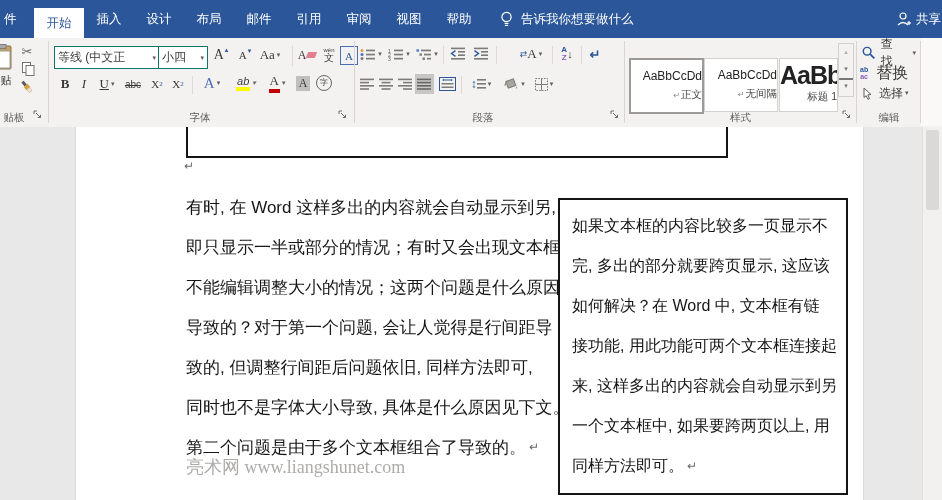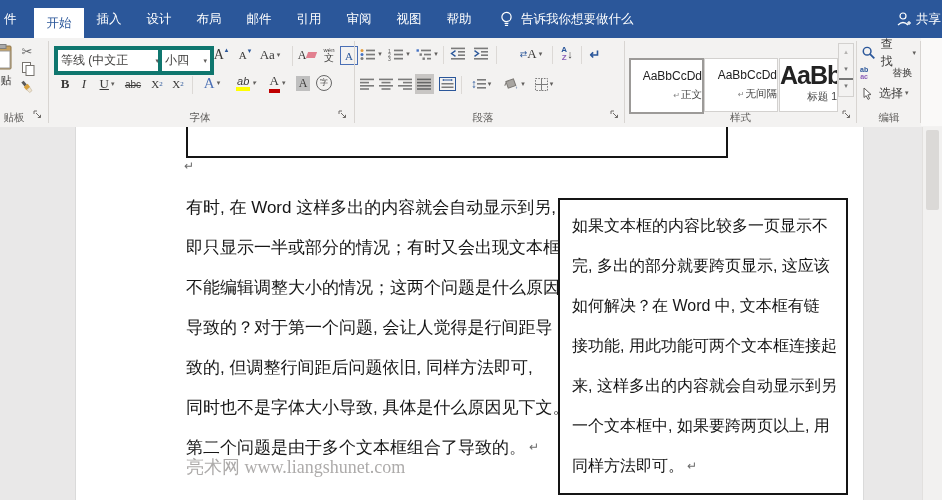--- a/index.html
+++ b/index.html
@@ -16,21 +16,21 @@
   
   .ribbon{position:absolute;top:38px;left:0;width:942px;height:89px;background:#f3f2f1;
           border-bottom:1px solid #d4d1cf;font-size:12px;color:#3b3a39}
   .ribbon .abs{position:absolute}
   .vsep{position:absolute;top:3px;height:82px;width:1px;background:#d8d5d2}
   .msep{position:absolute;width:1px;background:#dcd9d6}
   .gl{position:absolute;top:70px;height:18px;font-size:10.5px;color:#5f5d5b;text-align:center;line-height:18px}
   .btn{position:absolute;display:flex;align-items:center;justify-content:center;color:#3b3a39}
   .caret{font-size:7px;color:#605e5c;margin-left:2px}
   .serif{font-family:"Liberation Serif",serif}
-  .combo{position:absolute;background:#fff;border:4px solid #0f766e;display:flex;align-items:center;
+  .combo{position:absolute;background:#fff;border:1px solid #0f766e;display:flex;align-items:center;
          font-size:12px;padding:0 3px;height:21px;overflow:hidden;white-space:nowrap}
   .combo .caret{margin-left:auto}
   .launch{position:absolute;width:10px;height:10px}
   .sel-btn{background:#c8c6c4}
   .circ{width:14px;height:14px;border:1px solid #666;border-radius:50%;font-size:8px;line-height:13px;text-align:center;display:inline-block}
   .stackv{display:flex;flex-direction:column;align-items:center;line-height:1}
   
   .card{position:absolute;top:20px;height:52px;background:#fff;border:1px solid #d3d1cf;text-align:right;overflow:hidden}
   .card.sel{border:2px solid #9c9a98}
   .prev{font-size:12px;margin-top:9px;white-space:nowrap;overflow:hidden;color:#222}
@@ -385,21 +385,21 @@
         <line x1="8.2" y1="8.2" x2="12.5" y2="12.5" stroke="#2b579a" stroke-width="1.8"></line>
       </svg>
     <span style="margin-left:5px;font-size:12px">查找</span>
     <span class="caret" style="margin-left:8px">▾</span>
   </div>
   <div class="btn" style="left:860px;top:27px;width:54px;height:16px;justify-content:flex-start">
     <span class="stackv" style="font-size:7px;font-weight:bold;line-height:1.05">
         <span style="color:#2b579a">ab</span>
         <span style="color:#8a5fb8">ac</span>
       </span>
-    <span style="margin-left:24px;font-size:10px">替换</span>
+    <span style="margin-left:8px;font-size:16px">替换</span>
   </div>
   <div class="btn" style="left:862px;top:47px;width:54px;height:16px;justify-content:flex-start">
     <svg width="11" height="13" viewBox="0 0 11 13">
         <path d="M2 1 L9 7.5 L5.8 7.9 L7.6 11.6 L6 12.4 L4.2 8.7 L2 10.5 Z" fill="#fff" stroke="#5f5d5b"></path>
       </svg>
     <span style="margin-left:6px;font-size:12px">选择</span>
     <span class="caret">▾</span>
   </div>
   <div class="gl" style="left:858px;width:62px">编辑</div>
   <div class="vsep" style="left:920px"></div>

